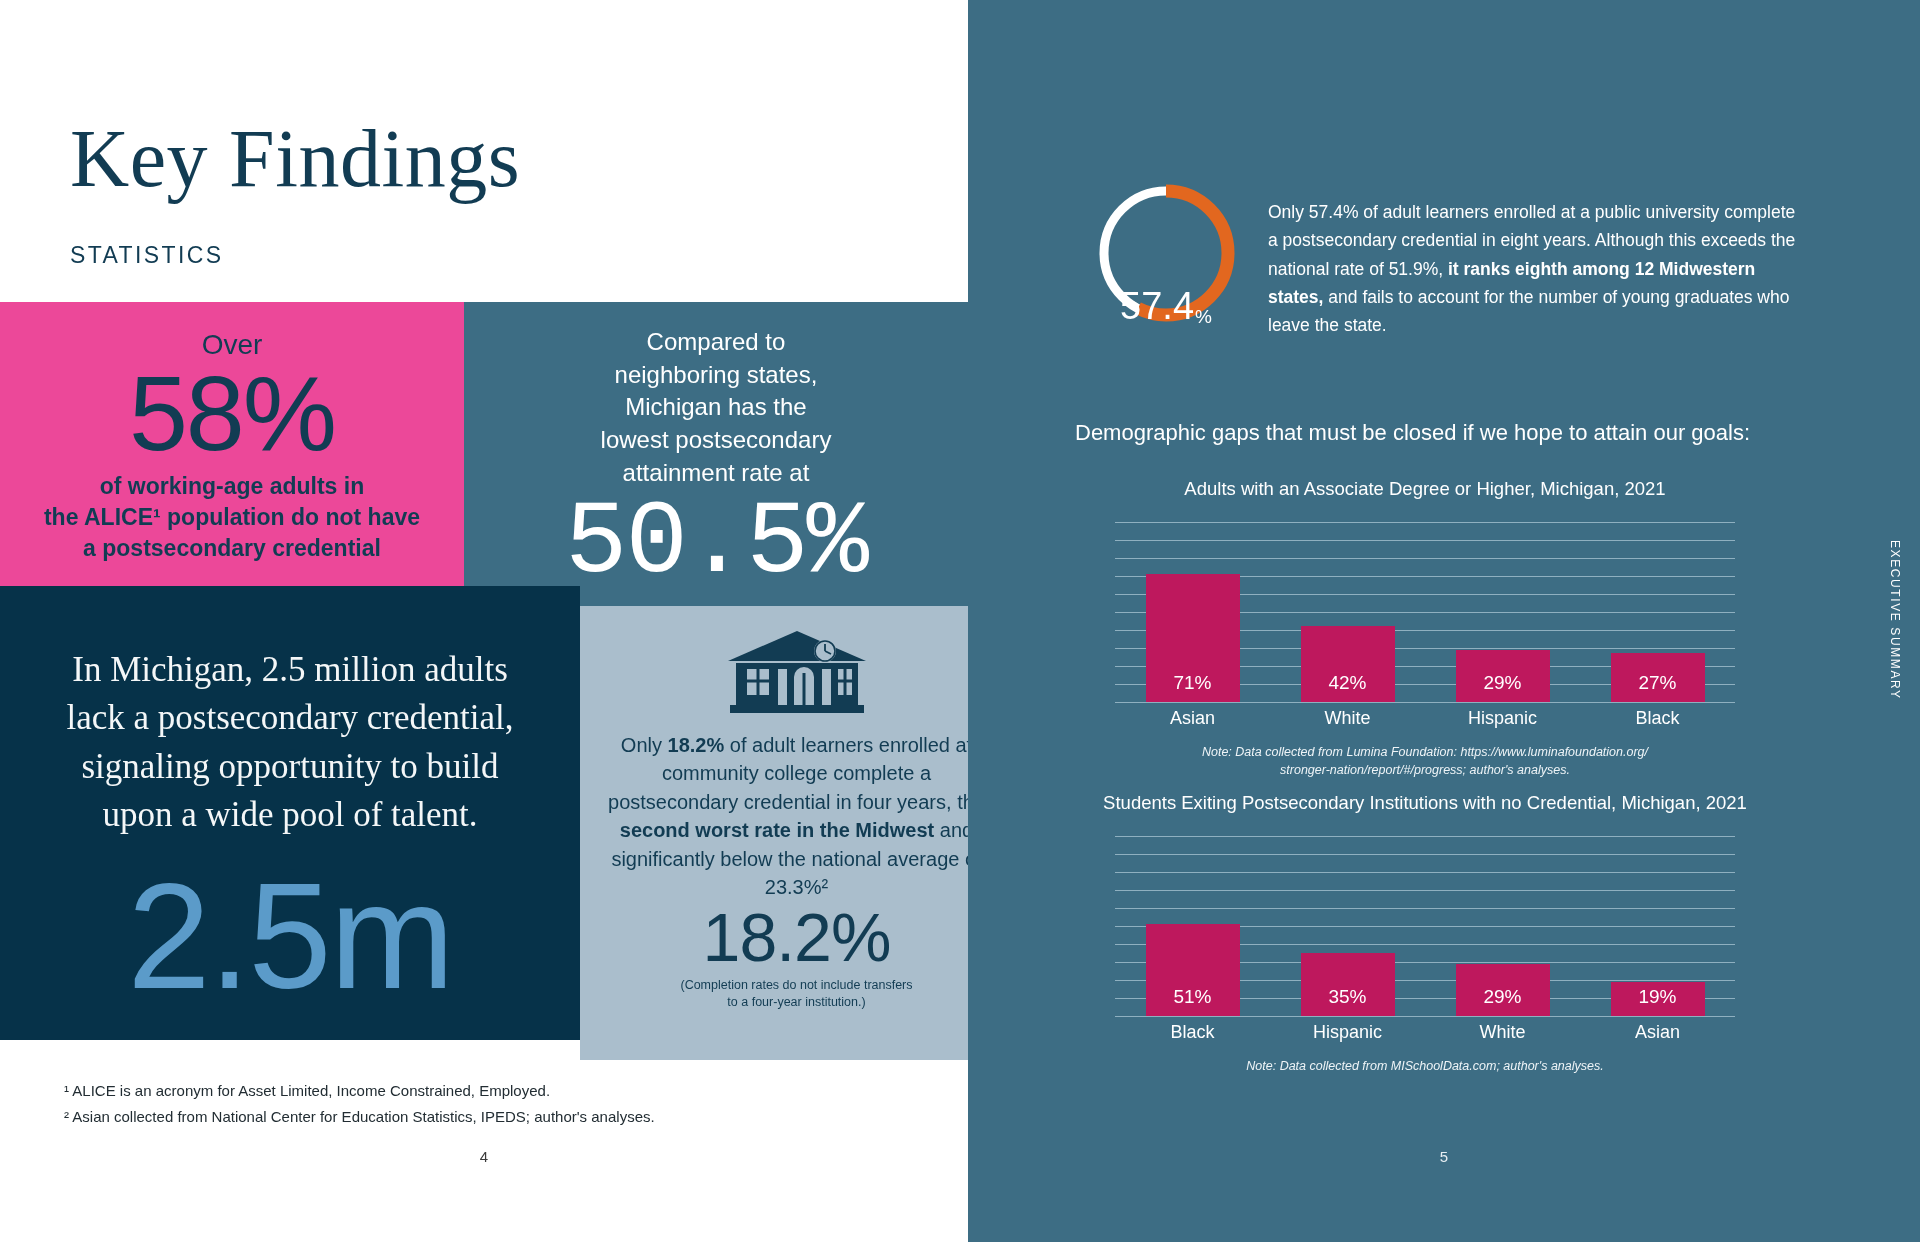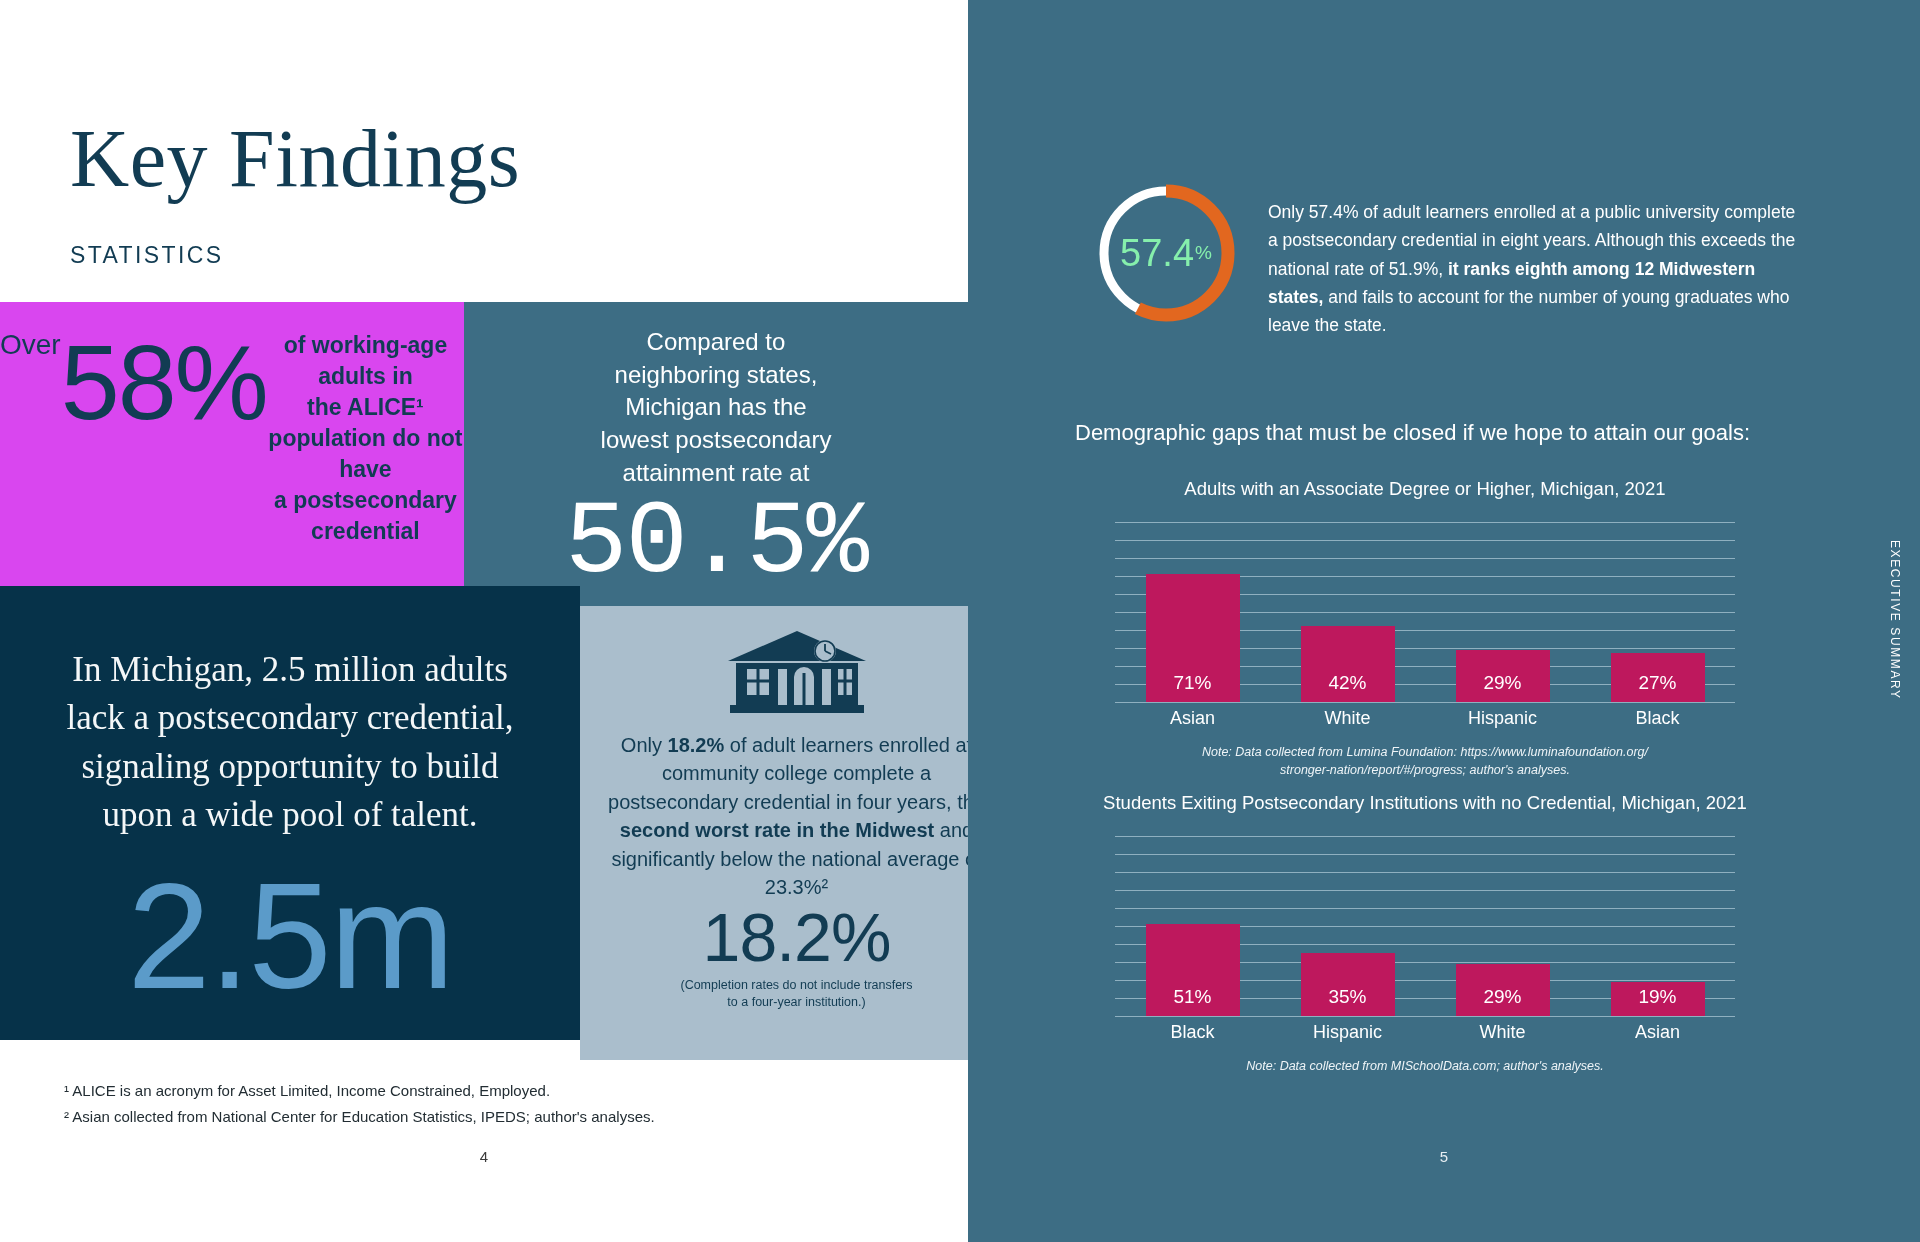--- a/index.html
+++ b/index.html
@@ -30,23 +30,23 @@
   .subtitle {
     position: absolute; left: 70px; top: 242px;
     font-size: 23px; letter-spacing: 2.4px;
     color: #123c53; font-weight: 400;
   }
 
   
   .box-58 {
     position: absolute; left: 0; top: 302px;
     width: 464px; height: 304px;
-    background: #d946ef;
-    display: flex; flex-direction: row;
-    align-items: flex-start; justify-content: flex-start;
+    background: #ec4899;
+    display: flex; flex-direction: column;
+    align-items: center; justify-content: flex-start;
     padding-top: 28px;
     color: #123c53;
   }
   .box-58 .over { font-size: 28px; line-height: 1.1; }
   .box-58 .big {
     font-size: 106px; line-height: 1.02; font-weight: 300;
     letter-spacing: -2px; margin: -2px 0 4px 0;
   }
   .box-58 .sub {
     font-size: 23px; line-height: 1.35; text-align: center; font-weight: bold;
@@ -134,22 +134,22 @@
   }
 
   
   .donut-wrap {
     position: absolute; left: 123px; top: 178px;
     width: 150px; height: 150px;
   }
   .donut-label {
     position: absolute; left: 0; top: 0;
     width: 150px; height: 150px;
-    display: flex; align-items: center; justify-content: center;
-    font-size: 38px; font-weight: 300; color: #86efac;
+    display: flex; align-items: flex-end; justify-content: center;
+    font-size: 38px; font-weight: 300; color: #ffffff;
   }
   .donut-label .pct { font-size: 19px; vertical-align: super; margin-left: 1px; }
 
   .donut-text {
     position: absolute; left: 300px; top: 198px;
     width: 540px;
     font-size: 17.5px; line-height: 1.62;
     color: #ffffff;
   }
   .donut-text b { font-weight: 700; }

